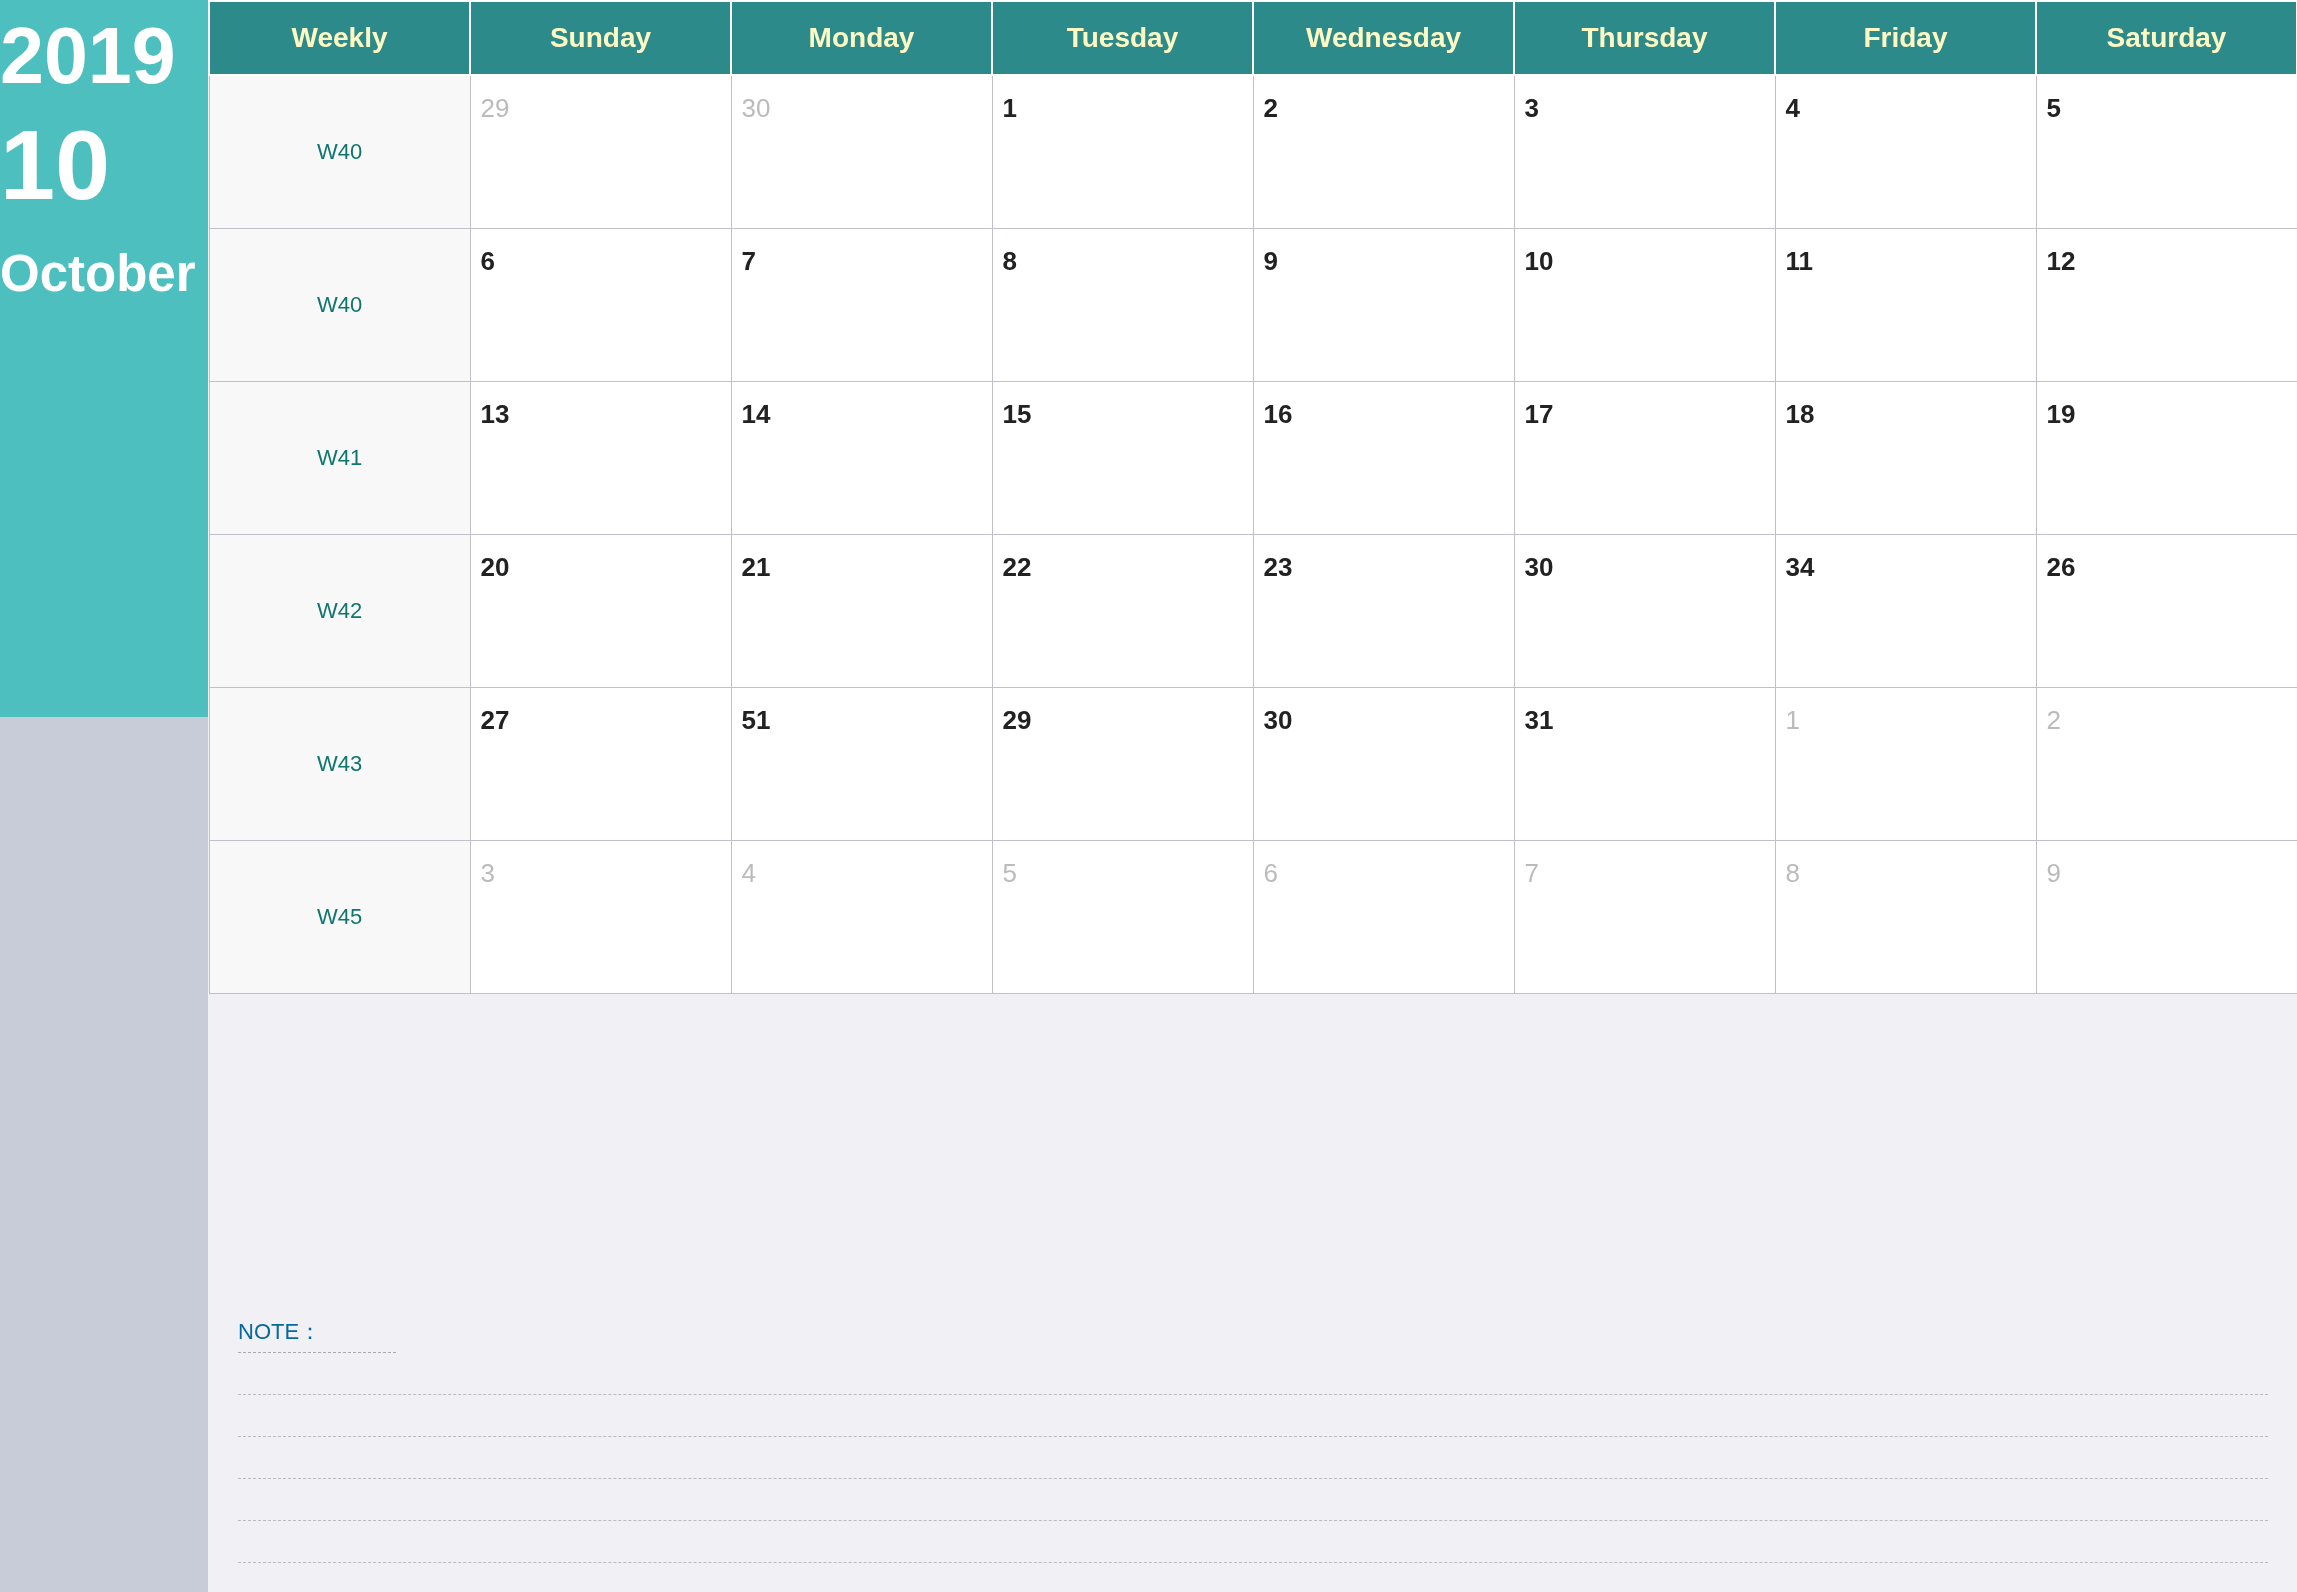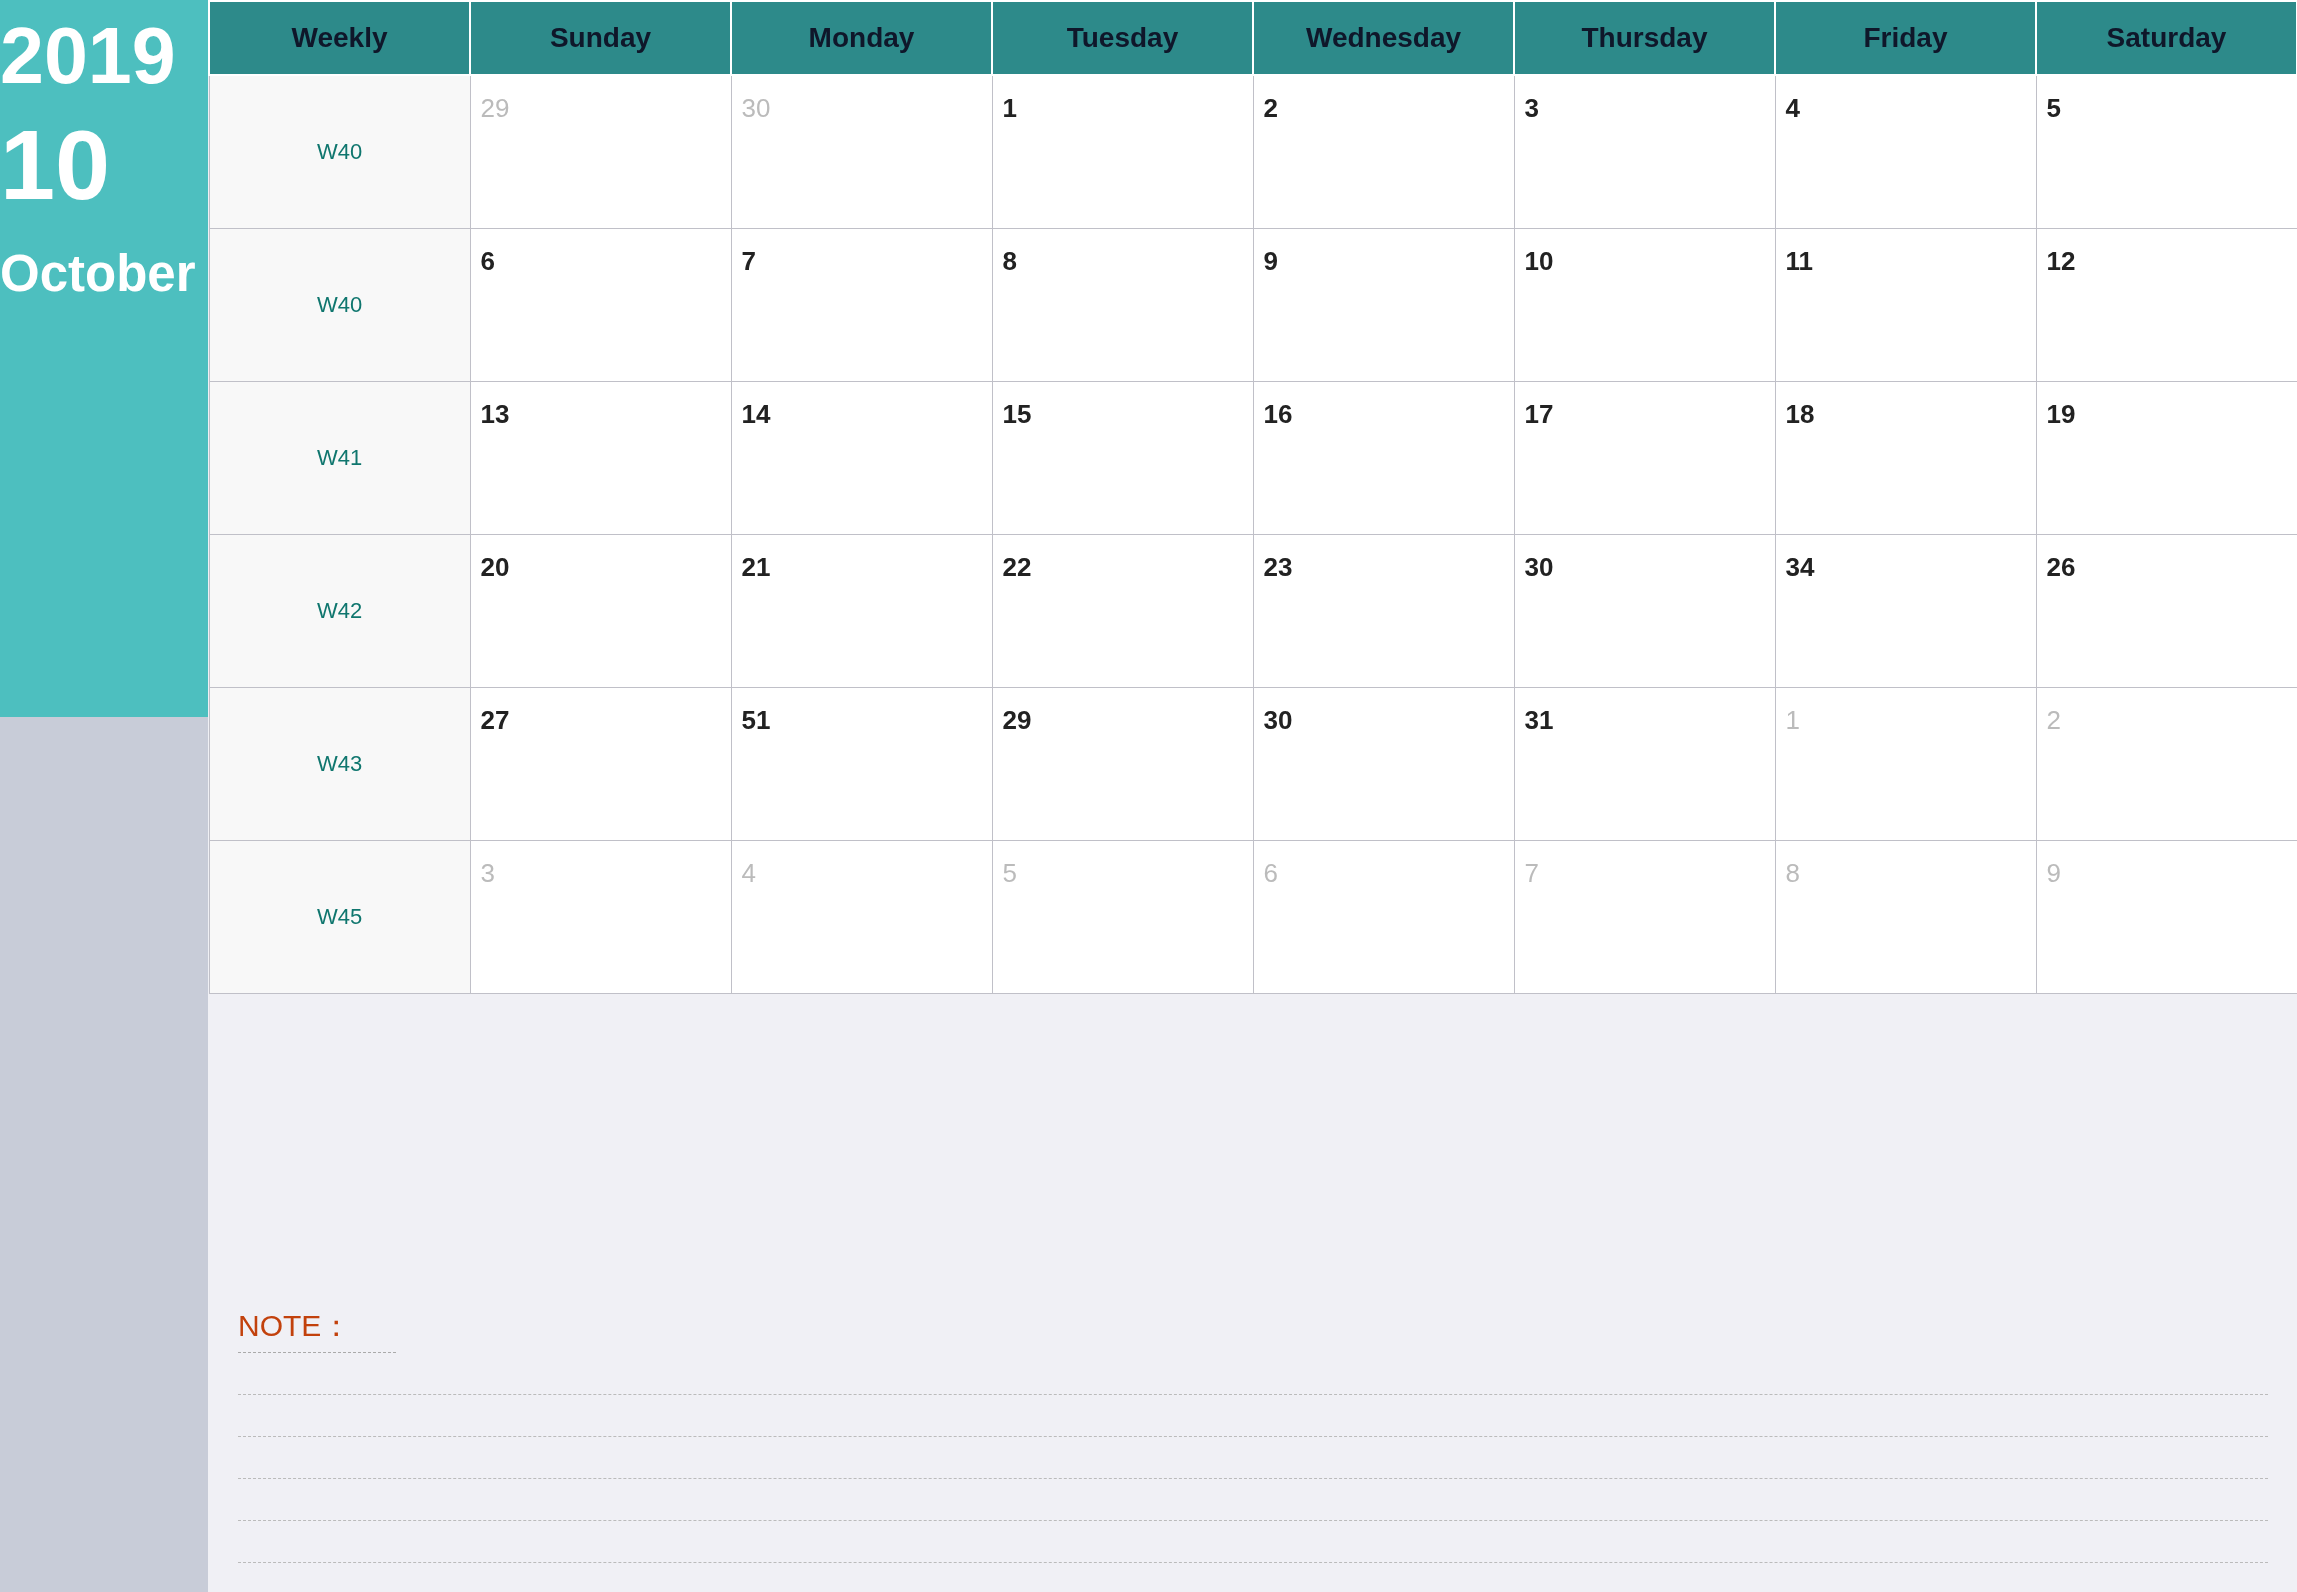--- a/index.html
+++ b/index.html
@@ -60,21 +60,21 @@
     }
 
     .calendar-table {
       width: 100%;
       border-collapse: collapse;
     }
 
     
     .cal-header th {
       background: #2d8a8a;
-      color: #0f172a;
+      color: #fef9c3;
       font-size: 28px;
       font-weight: bold;
       text-align: center;
       padding: 20px 10px;
       border: 2px solid white;
     }
     .cal-header th:first-child {
       background: #2d8a8a;
     }
 
@@ -106,22 +106,22 @@
       color: #bbb;
       font-weight: normal;
     }
 
     
     .notes-section {
       padding: 20px 30px 30px 30px;
       background: #f0f0f5;
     }
     .notes-label {
-      font-size: 30px;
-      color: #c2410c;
+      font-size: 22px;
+      color: #0369a1;
       border-bottom: 1px dashed #aaa;
       padding-bottom: 5px;
       margin-bottom: 0;
       display: inline-block;
       width: 158px;
     }
     .notes-line {
       border-bottom: 1px dashed #bbb;
       height: 42px;
       margin-top: 0;

